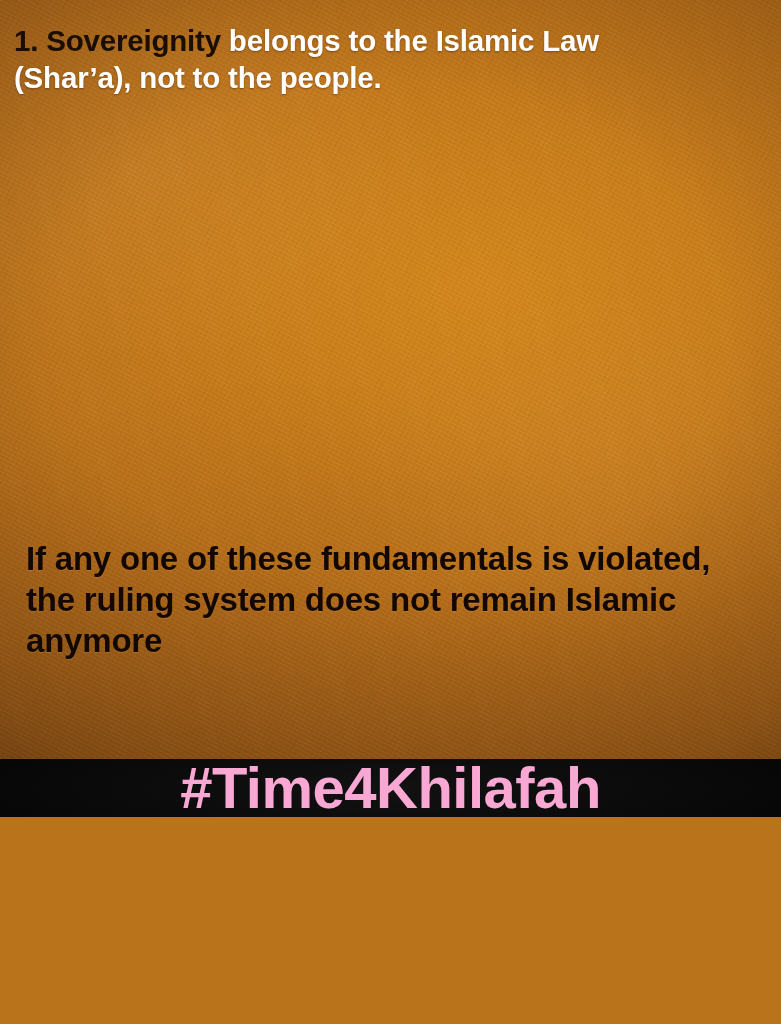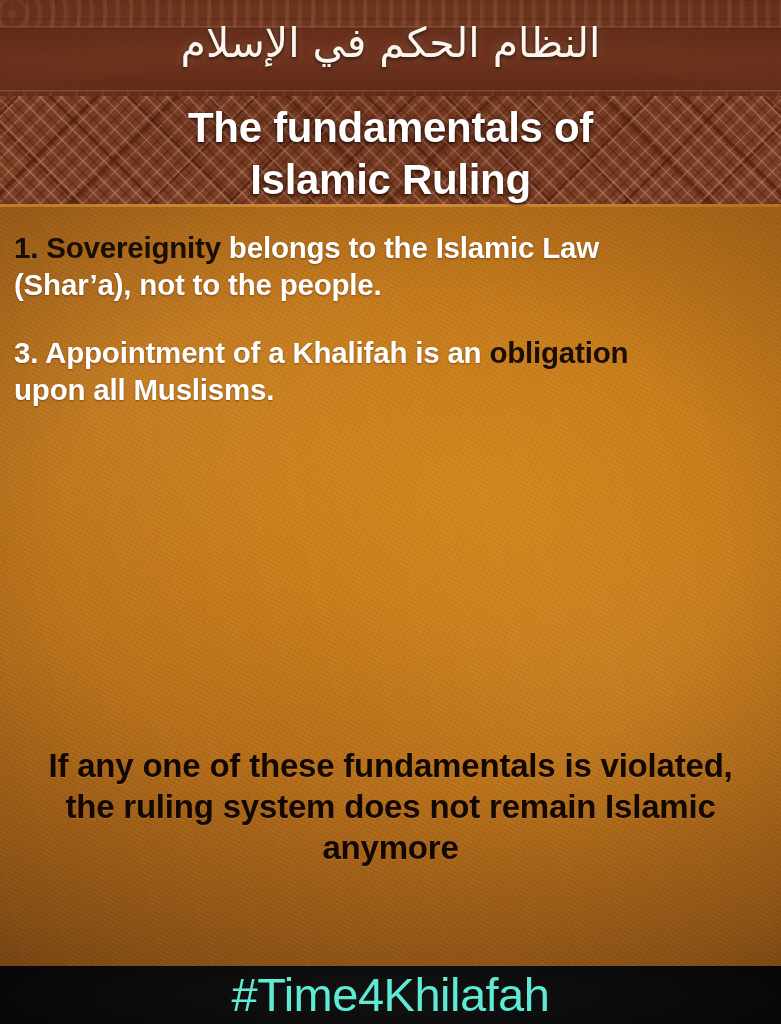--- a/index.html
+++ b/index.html
@@ -228,21 +228,20 @@
   }
 
   .conclusion {
     position: absolute;
     left: 0;
     top: 538px;
     width: 781px;
     z-index: 4;
     padding: 0 26px;
     box-sizing: border-box;
-    text-align: center;
     font-size: 33px;
     line-height: 41px;
     font-weight: bold;
     color: #120801;
     letter-spacing: -0.2px;
     text-shadow: 0 1px 0 rgba(255,190,110,.18);
   }
 
   
   .footer {
@@ -257,60 +256,41 @@
   }
   .footer::before {
     content: "";
     position: absolute;
     inset: 0;
     background: radial-gradient(90% 180% at 50% 50%, #121212 0%, #040404 75%);
   }
   .hashtag {
     position: relative;
     z-index: 2;
-    color: #5eead4;
-    font-size: 47px;
-    font-weight: normal;
+    color: #f9a8d4;
+    font-size: 58px;
+    font-weight: bold;
     letter-spacing: -0.5px;
     line-height: 50px;
   }
 </style>
 </head>
 <body>
 
 <div class="poster">
 
-  <div class="header">
-    <div class="hdr-base"></div>
-    <div class="hdr-calligraphy"></div>
-    <div class="hdr-calligraphy2"></div>
-    <div class="hdr-midpanel"></div>
-    <div class="hdr-rule r1"></div>
-    <div class="hdr-rule r2"></div>
-    <div class="hdr-lattice"></div>
-    <div class="hdr-shade"></div>
-    <div class="hdr-bottomline"></div>
-
-    <div class="arabic-title">النظام الحكم في الإسلام</div>
-
-    <div class="english-title">
-      <div>The fundamentals of</div>
-      <div>Islamic Ruling</div>
-    </div>
-  </div>
 
   <div class="body-area">
     <div class="paper-base"></div>
     <div class="paper-creases"></div>
     <div class="paper-grain"></div>
     <div class="paper-vignette"></div>
 
     <div class="points" id="points-list">
         <p class="point"><span class="dk">1. Sovereignity</span><span class="lt"> belongs to the Islamic Law (Shar’a), not to the people.</span></p>
-        <p class="point"><span class="lt">3. Appointment of a Khalifah is an </span><span class="dk">obligation</span><span class="lt"> upon all Muslisms.</span></p>
       </div>
 
     <div class="conclusion">If any one of these fundamentals is violated, the ruling system does not remain Islamic anymore</div>
   </div>
 
   <div class="footer">
     <div class="hashtag">#Time4Khilafah</div>
   </div>
 
 </div>

